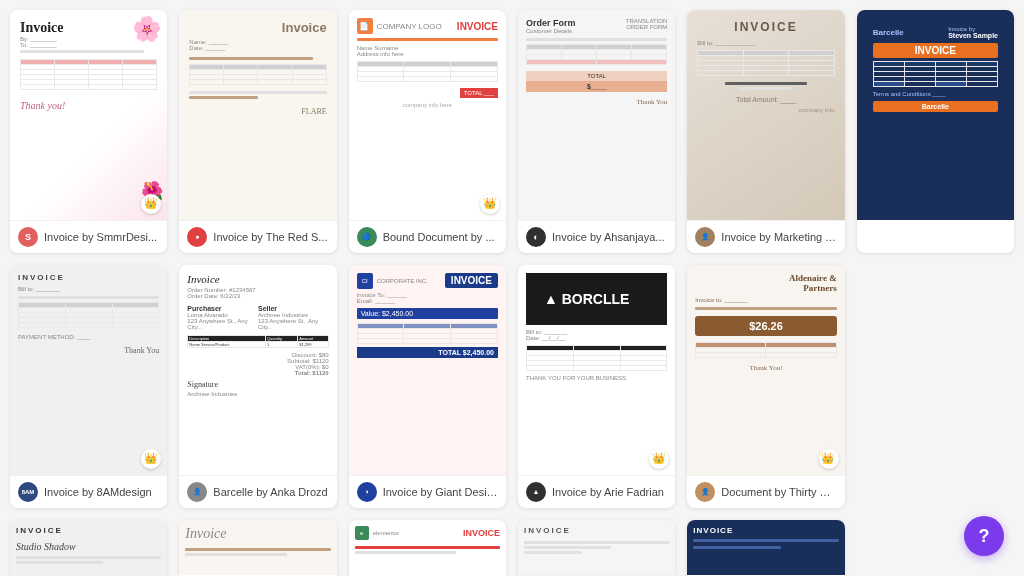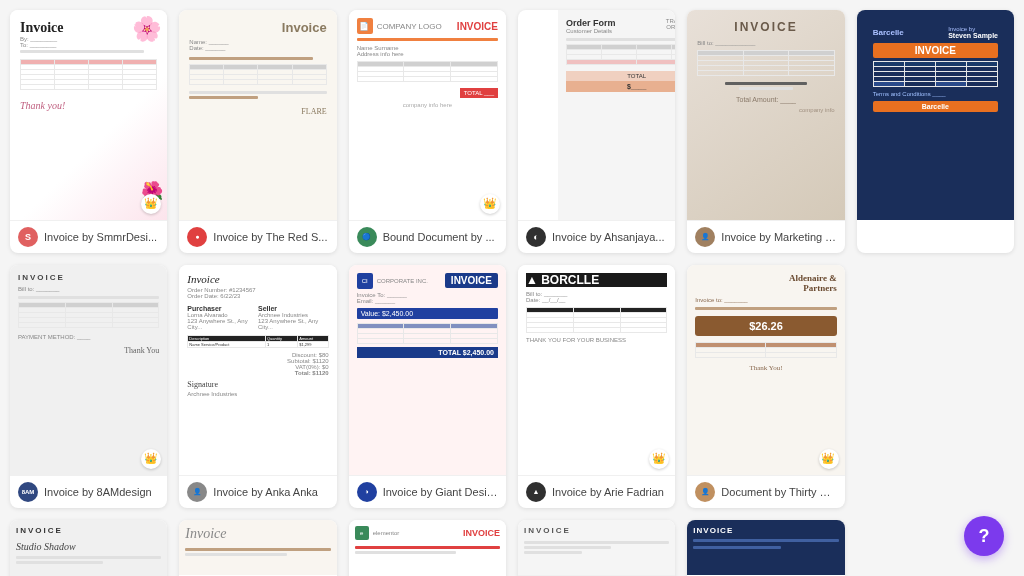--- a/index.html
+++ b/index.html
@@ -77,21 +77,21 @@
       box-shadow: 0 1px 3px rgba(0,0,0,0.2);
     }
 
     
     .thumb-1 {
       background: linear-gradient(135deg, #fff 60%, #fce4ec 100%);
       padding: 10px;
     }
     .thumb-2 { background: #f9f6f0; padding: 10px; }
     .thumb-3 { background: #fff; padding: 8px; }
-    .thumb-4 { background: #f5f5f5; padding: 8px; margin-left: 40px; }
+    .thumb-4 { background: #f5f5f5; padding: 8px; }
     .thumb-5 { background: linear-gradient(145deg, #e8e0d8 0%, #d4c9b8 100%); padding: 10px; }
     .thumb-6 { background: #1a2e5a; padding: 16px; }
     .thumb-7 { background: #f0f0f0; padding: 8px; }
     .thumb-8 { background: #fff; padding: 8px; }
     .thumb-9 { background: #fff3f3; padding: 8px; }
     .thumb-10 { background: #fff; padding: 8px; }
     .thumb-12 { background: #f8f5f0; padding: 8px; }
     .thumb-1 .floral {
       position: absolute;
       top: 5px;
@@ -541,21 +541,21 @@
       </table>
       <div class="t-small" style="margin-top:4px;text-align:right">Discount: $80</div>
       <div class="t-small" style="text-align:right">Subtotal: $1120</div>
       <div class="t-small" style="text-align:right">VAT(0%): $0</div>
       <div class="t-small" style="text-align:right;font-weight:bold">Total: $1120</div>
       <div style="font-size:8px;font-family:serif;margin-top:4px;color:#444">Signature</div>
       <div class="t-small" style="margin-top:2px">Archnee Industries</div>
     </div>
     <div class="card-footer">
       <div class="card-avatar" style="background:#888;font-size:7px">👤</div>
-      <span class="card-label">Invoice by Anka Anka</span>
+      <span class="card-label">Barcelle by Anka Drozd</span>
     </div>
   </div>
 
   <div class="card">
     <div class="card-thumbnail thumb-9">
       <div style="display:flex;align-items:center;gap:4px;margin-bottom:3px">
         <div style="width:16px;height:16px;background:#2040a0;border-radius:2px;font-size:6px;color:white;display:flex;align-items:center;justify-content:center">CI</div>
         <div style="font-size:6px;color:#888">CORPORATE INC.</div>
         <div style="margin-left:auto;background:#1a3a8a;color:#fff;font-size:10px;font-weight:bold;padding:2px 6px;border-radius:2px">INVOICE</div>
       </div>
@@ -591,21 +591,21 @@
       <div style="background:#1a3a8a;color:#fff;font-size:7px;font-weight:bold;text-align:right;padding:2px 4px;margin-top:3px">TOTAL $2,450.00</div>
     </div>
     <div class="card-footer">
       <div class="card-avatar" style="background:#2040a0;font-size:7px">◑</div>
       <span class="card-label">Invoice by Giant Design</span>
     </div>
   </div>
 
   <div class="card">
     <div class="card-thumbnail thumb-10">
-      <div class="dark-logo" style="background:#1a1a1a;color:#fff;padding:0;font-size:12px;font-weight:bold;margin-bottom:4px">
+      <div class="dark-logo" style="background:#1a1a1a;color:#fff;padding:18px;font-size:14px;font-weight:bold;margin-bottom:4px">
         ▲ BORCLLE
       </div>
       <div class="t-small">Bill to: _______</div>
       <div class="t-small">Date: __/__/__</div>
       <table class="t-table" style="margin-top:4px">
         <thead>
             <tr>
               <td style="background:#222;color:#fff"></td>
               <td style="background:#222;color:#fff"></td>
               <td style="background:#222;color:#fff"></td>

